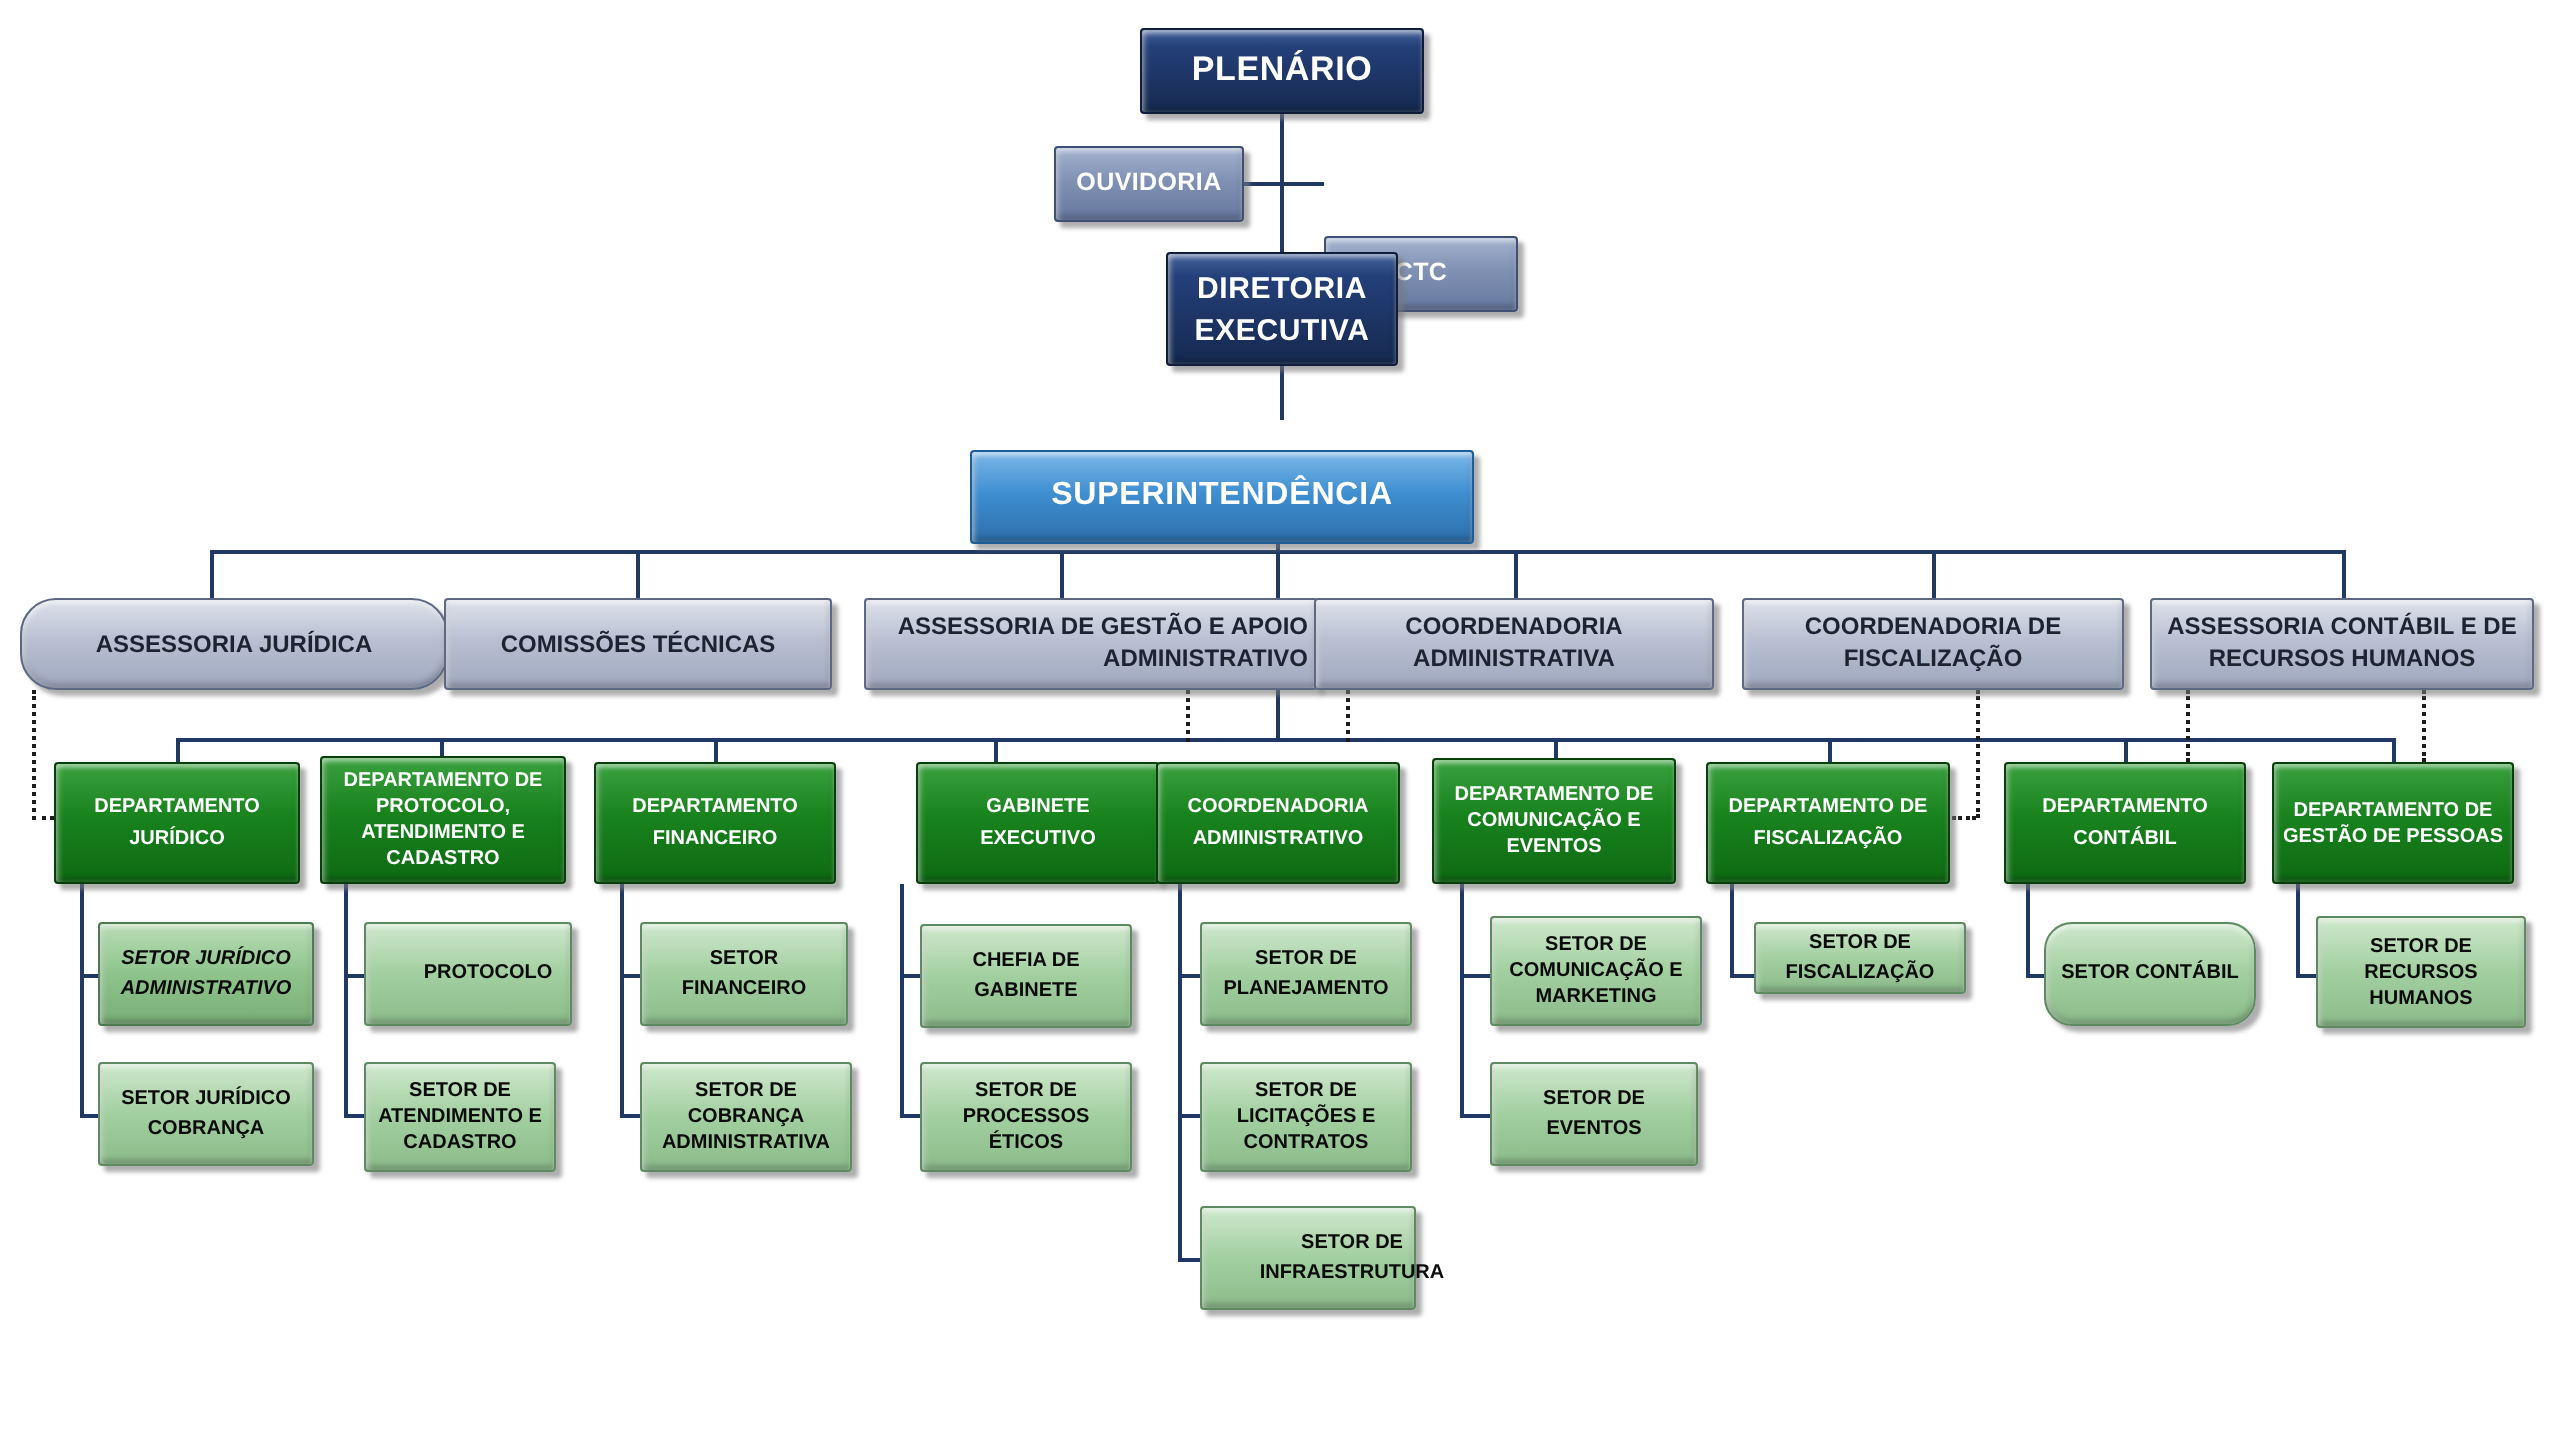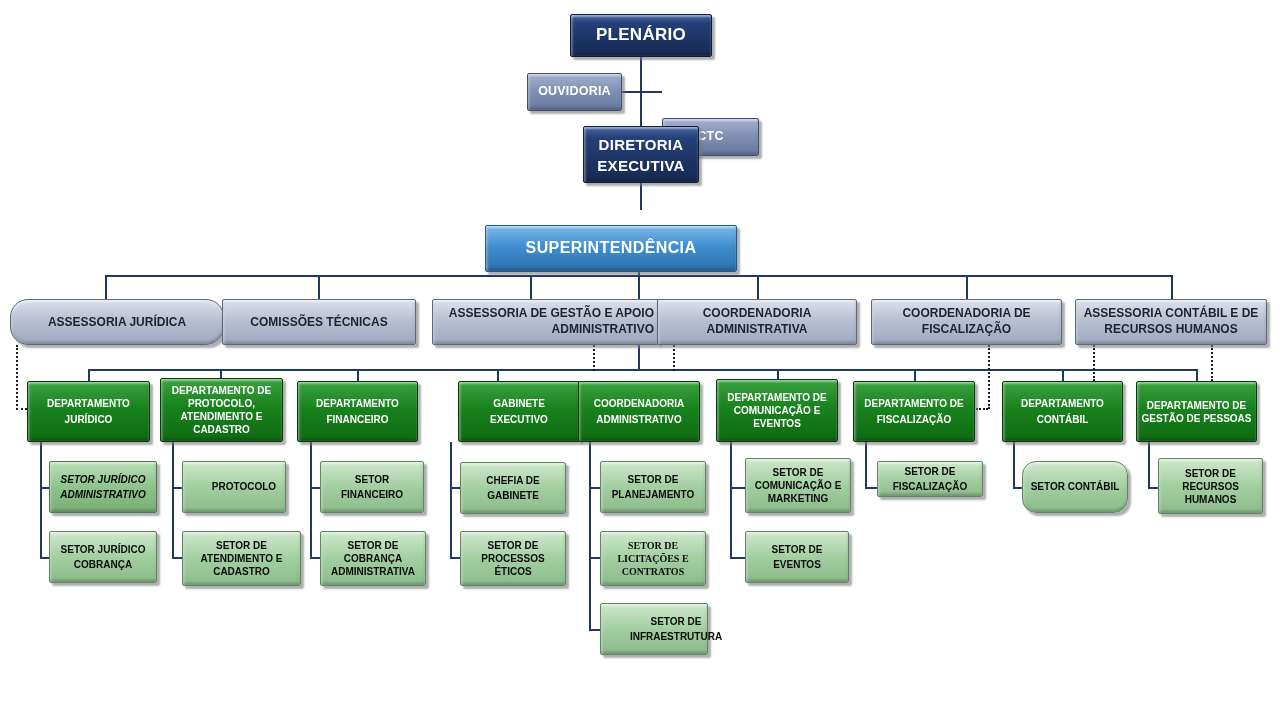--- a/index.html
+++ b/index.html
@@ -69,24 +69,24 @@
   <div class="node sector" style="left:182px;top:461px;width:104px;height:52px;padding-left:24px;">PROTOCOLO</div>
   <div class="node sector" style="left:320px;top:461px;width:104px;height:52px;">SETOR FINANCEIRO</div>
   <div class="node sector" style="left:460px;top:462px;width:106px;height:52px;">CHEFIA DE GABINETE</div>
   <div class="node sector" style="left:600px;top:461px;width:106px;height:52px;">SETOR DE PLANEJAMENTO</div>
   <div class="node sector tight" style="left:745px;top:458px;width:106px;height:55px;">SETOR DE COMUNICAÇÃO E MARKETING</div>
   <div class="node sector" style="left:877px;top:461px;width:106px;height:36px;">SETOR DE FISCALIZAÇÃO</div>
   <div class="node sector" style="left:1022px;top:461px;width:106px;height:52px;border-radius:14px;">SETOR CONTÁBIL</div>
   <div class="node sector tight" style="left:1158px;top:458px;width:105px;height:56px;">SETOR DE RECURSOS HUMANOS</div>
 
   <div class="node sector" style="left:49px;top:531px;width:108px;height:52px;">SETOR JURÍDICO COBRANÇA</div>
-  <div class="node sector tight" style="left:182px;top:531px;width:119px;height:55px;">SETOR DE ATENDIMENTO E CADASTRO</div>
+  <div class="node sector tight" style="left:182px;top:531px;width:96px;height:55px;">SETOR DE ATENDIMENTO E CADASTRO</div>
   <div class="node sector tight" style="left:320px;top:531px;width:106px;height:55px;">SETOR DE COBRANÇA ADMINISTRATIVA</div>
   <div class="node sector tight" style="left:460px;top:531px;width:106px;height:55px;">SETOR DE PROCESSOS ÉTICOS</div>
-  <div class="node sector tight" style="left:600px;top:531px;width:106px;height:55px;font-family:Liberation Serif, serif;">SETOR DE LICITAÇÕES E CONTRATOS</div>
+  <div class="node sector tight" style="left:600px;top:531px;width:106px;height:55px;">SETOR DE LICITAÇÕES E CONTRATOS</div>
   <div class="node sector" style="left:745px;top:531px;width:104px;height:52px;">SETOR DE EVENTOS</div>
 
   <div class="node sector" style="left:600px;top:603px;width:108px;height:52px;padding-left:48px;">SETOR DE INFRAESTRUTURA</div>
 
 <div class="vl" style="left: 640px; top: 57px; height: 70px;"></div>
     <div class="hl" style="left: 622px; top: 91px; width: 40px;"></div>
     <div class="vl" style="left: 640px; top: 183px; height: 27px;"></div>
     <div class="vl" style="left: 638px; top: 256px; height: 115px;"></div>
     <div class="hl" style="left: 105px; top: 275px; width: 1067px;"></div>
     <div class="vl" style="left: 105px; top: 275px; height: 25px;"></div>

